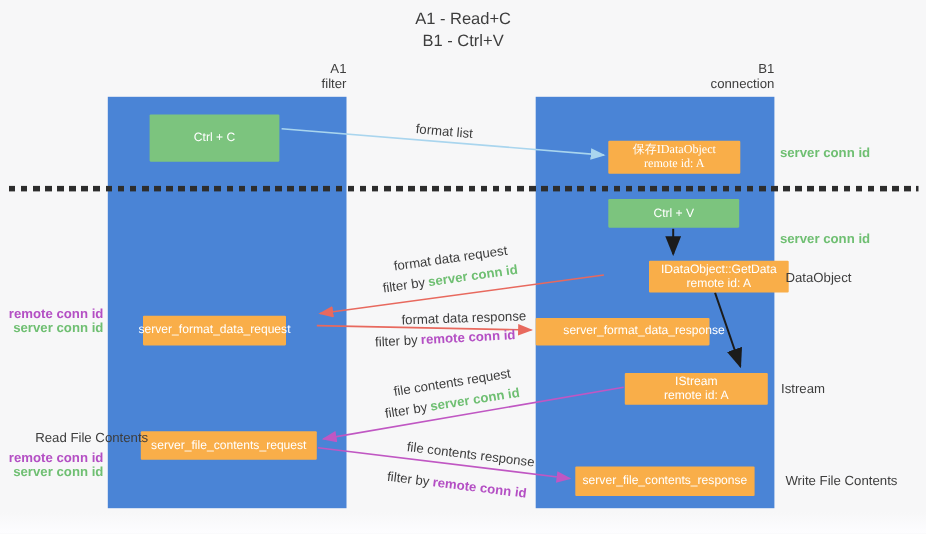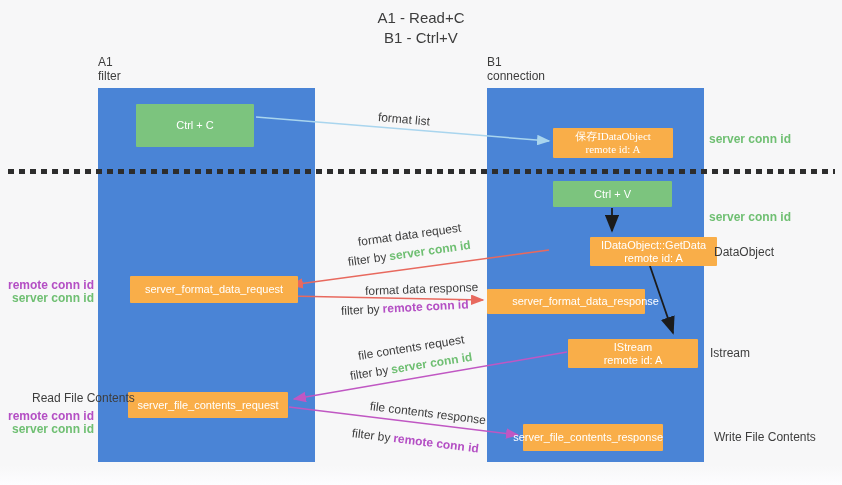--- a/index.html
+++ b/index.html
@@ -10,21 +10,21 @@
   }
   .canvas {
     position:relative; width:842px; height:485px; overflow:hidden;
     background: linear-gradient(180deg, #f7f7f8 0%, #f7f7f8 96%, #fdfdff 100%);
   }
   .title {
     position:absolute; left:300px; top:8px; width:242px;
     text-align:center; font-size:15px; line-height:20px; color:#3d3d3d;
   }
   .col-header {
-    position:absolute; width:217px; text-align:left;
+    position:absolute; width:217px; text-align:right;
     font-size:12px; line-height:14px; color:#3d3d3d; top:55px;
   }
   .col-header.left { left:98px; }
   .col-header.right { left:487px; }
   .column {
     position:absolute; top:88px; width:217px; height:374px;
     background:#4a84d6;
   }
   .column.left { left:98px; }
   .column.right { left:487px; }
@@ -111,38 +111,38 @@
 
   <div class="node green" style="left:553px; top:181px; width:119px; height:26px;">
     <div>Ctrl + V</div>
   </div>
 
   <div class="node orange" style="left:550px; top:237px; width:127px; height:29px;margin-left:40px;">
     <div>IDataObject::GetData</div>
     <div>remote id: A</div>
   </div>
 
-  <div class="node orange" style="left:130px; top:276px; width:168px; height:27px;">
+  <div class="node orange" style="left:130px; top:287px; width:130px; height:27px;">
     <div>server_format_data_request</div>
   </div>
 
   <div class="node orange" style="left:487px; top:289px; width:158px; height:25px;padding-left:39px;">
     <div>server_format_data_response</div>
   </div>
 
   <div class="node orange" style="left:568px; top:339px; width:130px; height:29px;">
     <div>IStream</div>
     <div>remote id: A</div>
   </div>
 
   <div class="node orange" style="left:128px; top:392px; width:160px; height:26px;">
     <div>server_file_contents_request</div>
   </div>
 
-  <div class="node orange" style="left:523px; top:424px; width:140px; height:27px;align-items:flex-end;">
+  <div class="node orange" style="left:523px; top:424px; width:163px; height:27px;">
     <div>server_file_contents_response</div>
   </div>
 
   <div class="side-label green-text" style="left:709px; top:132px;">server conn id</div>
   <div class="side-label green-text" style="left:709px; top:210px;">server conn id</div>
   <div class="side-label" style="left:714px; top:245px;">DataObject</div>
   <div class="side-label" style="left:710px; top:346px;">Istream</div>
   <div class="side-label" style="left:714px; top:430px;">Write File Contents</div>
 
   <div class="side-label right-align purple-text" style="top:278px;">remote conn id</div>

